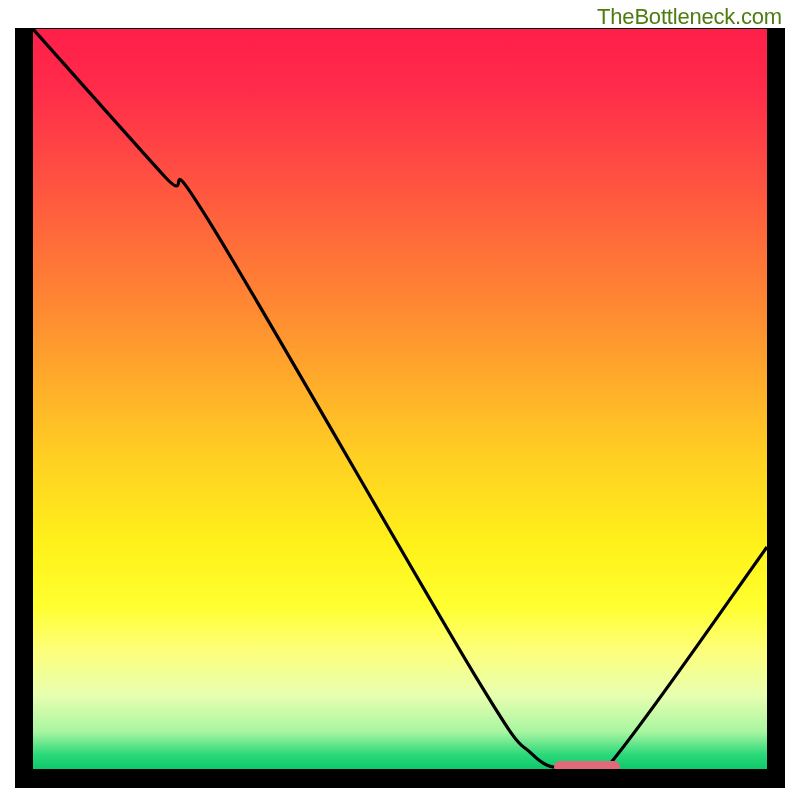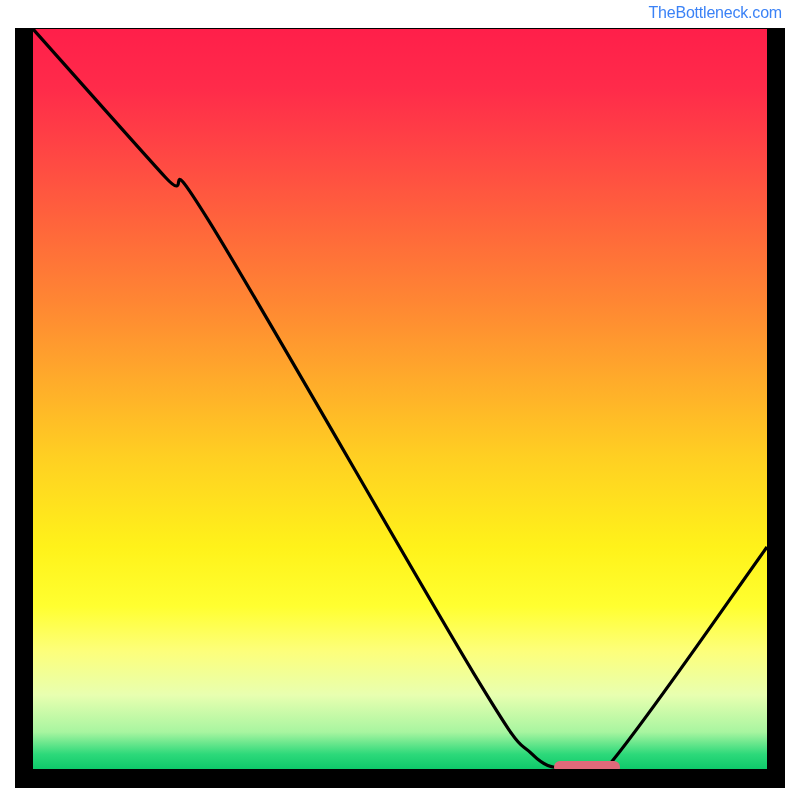--- a/index.html
+++ b/index.html
@@ -12,22 +12,22 @@
   }
   .container {
     position: relative;
     width: 800px;
     height: 800px;
   }
   .watermark {
     position: absolute;
     top: 4px;
     right: 18px;
-    color: #3b82f6;
-    font-size: 16px;
+    color: #4d7c0f;
+    font-size: 22px;
     font-weight: normal;
     z-index: 10;
     letter-spacing: -0.2px;
   }
   .plot-outer {
     position: absolute;
     left: 15px;
     top: 28px;
     width: 770px;
     height: 760px;

